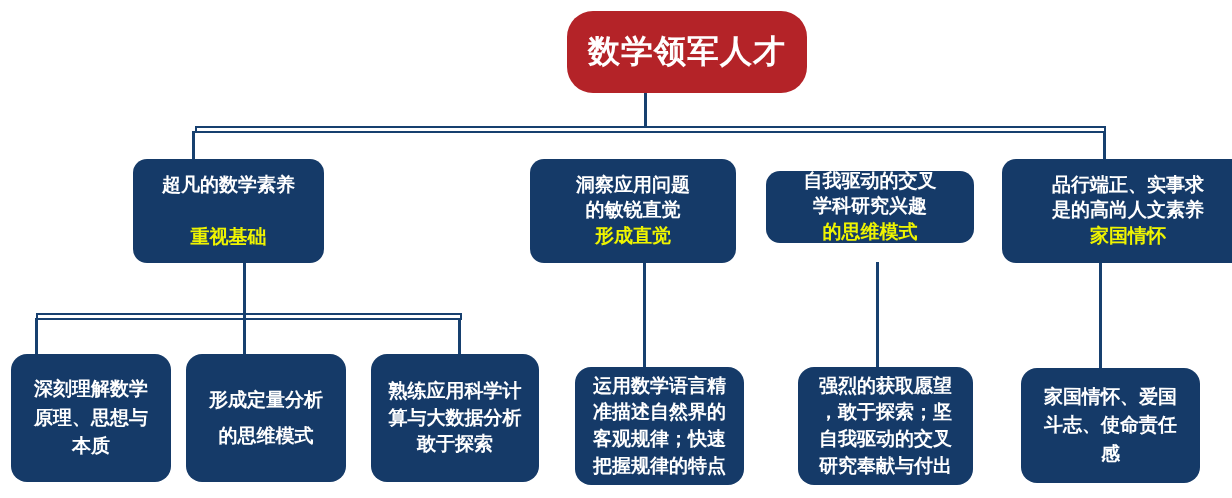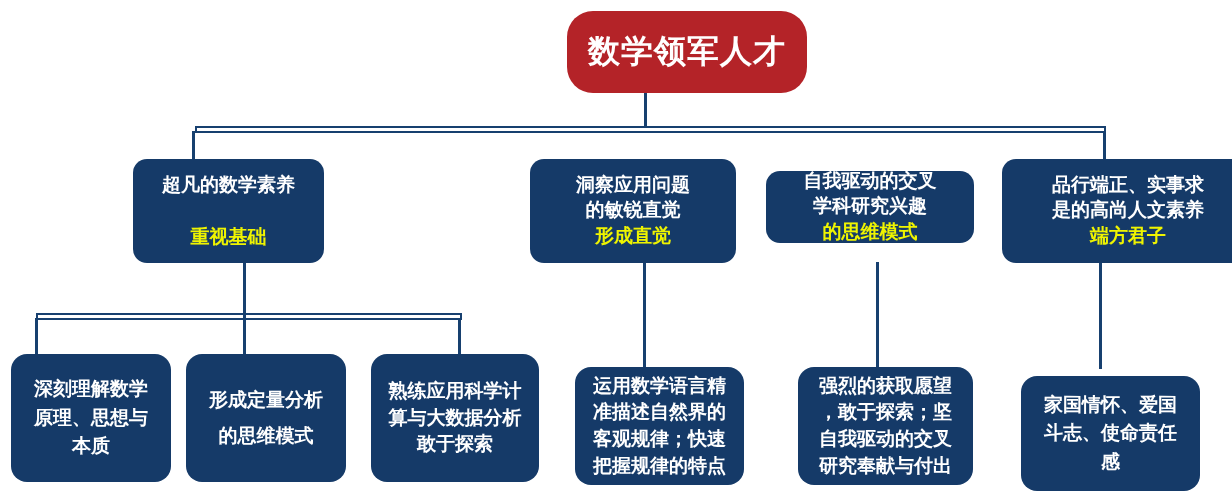--- a/index.html
+++ b/index.html
@@ -79,21 +79,21 @@
 
   <div class="node pillar" style="left:766px;top:171px;width:208px;height:72px;">
     <div>自我驱动的交叉
 学科研究兴趣</div>
     <div class="subtitle">的思维模式</div>
   </div>
 
   <div class="node pillar" style="left:1002px;top:159px;width:252px;height:104px;">
     <div>品行端正、实事求
 是的高尚人文素养</div>
-    <div class="subtitle">端方君子</div>
+    <div class="subtitle">家国情怀</div>
   </div>
 
   <div class="node leaf lh-150" style="left:11px;top:354px;width:160px;height:128px;">深刻理解数学
 原理、思想与
 本质</div>
 
   <div class="node leaf lh-190" style="left:186px;top:354px;width:160px;height:128px;">形成定量分析
 的思维模式</div>
 
   <div class="node leaf lh-140" style="left:371px;top:354px;width:168px;height:128px;">熟练应用科学计
@@ -103,17 +103,17 @@
   <div class="node leaf lh-140" style="left:575px;top:367px;width:169px;height:118px;">运用数学语言精
 准描述自然界的
 客观规律；快速
 把握规律的特点</div>
 
   <div class="node leaf lh-140" style="left:798px;top:367px;width:175px;height:118px;">强烈的获取愿望
 ，敢于探索；坚
 自我驱动的交叉
 研究奉献与付出</div>
 
-  <div class="node leaf lh-150" style="left:1021px;top:368px;width:179px;height:115px;margin-top:8px;">家国情怀、爱国
+  <div class="node leaf lh-150" style="left:1021px;top:368px;width:179px;height:115px;">家国情怀、爱国
 斗志、使命责任
 感</div>
 
 </div>
 
 </body></html>

